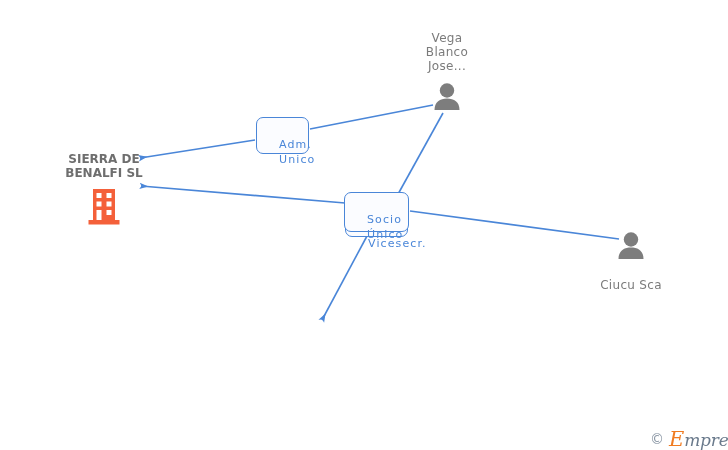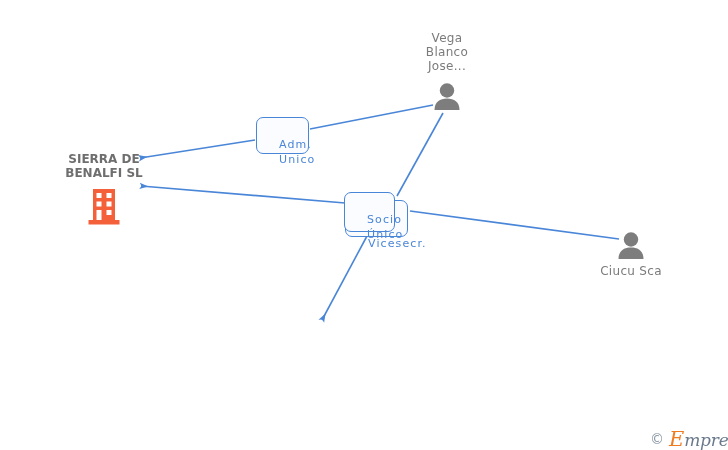--- a/index.html
+++ b/index.html
@@ -117,21 +117,21 @@
     <g>
       <path d="M443,113 L397,196" stroke="#4a86d8" stroke-width="1.6" fill="none"></path>
       <path d="M367,236 L322,320" stroke="#4a86d8" stroke-width="1.6" fill="none" marker-end="url(#arrowhead)"></path>
     </g>
   </svg>
 
   <div class="role-box" style="left:345px; top:200px; width:63px; height:37px;">
     <span style="display:block; padding-top:16px;">Vicesecr.</span>
   </div>
 
-  <div class="role-box" style="left:344px; top:192px; width:51px; height:40px;">
+  <div class="role-box" style="left:344px; top:192px; width:65px; height:40px;">
     <span>Socio
 Único</span>
   </div>
 
   <div class="role-box" style="left:256px; top:117px; width:53px; height:37px;">
     <span>Adm.
 Unico</span>
   </div>
 
   <div class="node" style="left:40px; top:124px; width:128px;">
@@ -157,21 +157,21 @@
       <circle cx="15" cy="7.5" r="7.2" fill="#7d7d7d"></circle>
       <path d="M2.5,27 C2.5,18.6 8,15.4 15,15.4 C22,15.4 27.5,18.6 27.5,27 Z" fill="#7d7d7d"></path>
     </svg>
   </div>
 
   <div class="node" style="left:581px; top:232px; width:100px;">
     <svg class="icon-wrap" width="30" height="27" viewBox="0 0 30 27">
       <circle cx="15" cy="7.5" r="7.2" fill="#7d7d7d"></circle>
       <path d="M2.5,27 C2.5,18.6 8,15.4 15,15.4 C22,15.4 27.5,18.6 27.5,27 Z" fill="#7d7d7d"></path>
     </svg>
-    <div class="node-label" style="margin-top:5px;">Ciucu Sca</div>
+    <div class="node-label" style="margin-top:19px;">Ciucu Sca</div>
   </div>
 
 
   <div id="watermark" style="left:650px; top:427px;">
     <span class="copy">©</span>
     <span class="brand"><span class="cap">E</span><span>mpresia</span></span>
   </div>
 
 </div>
 

